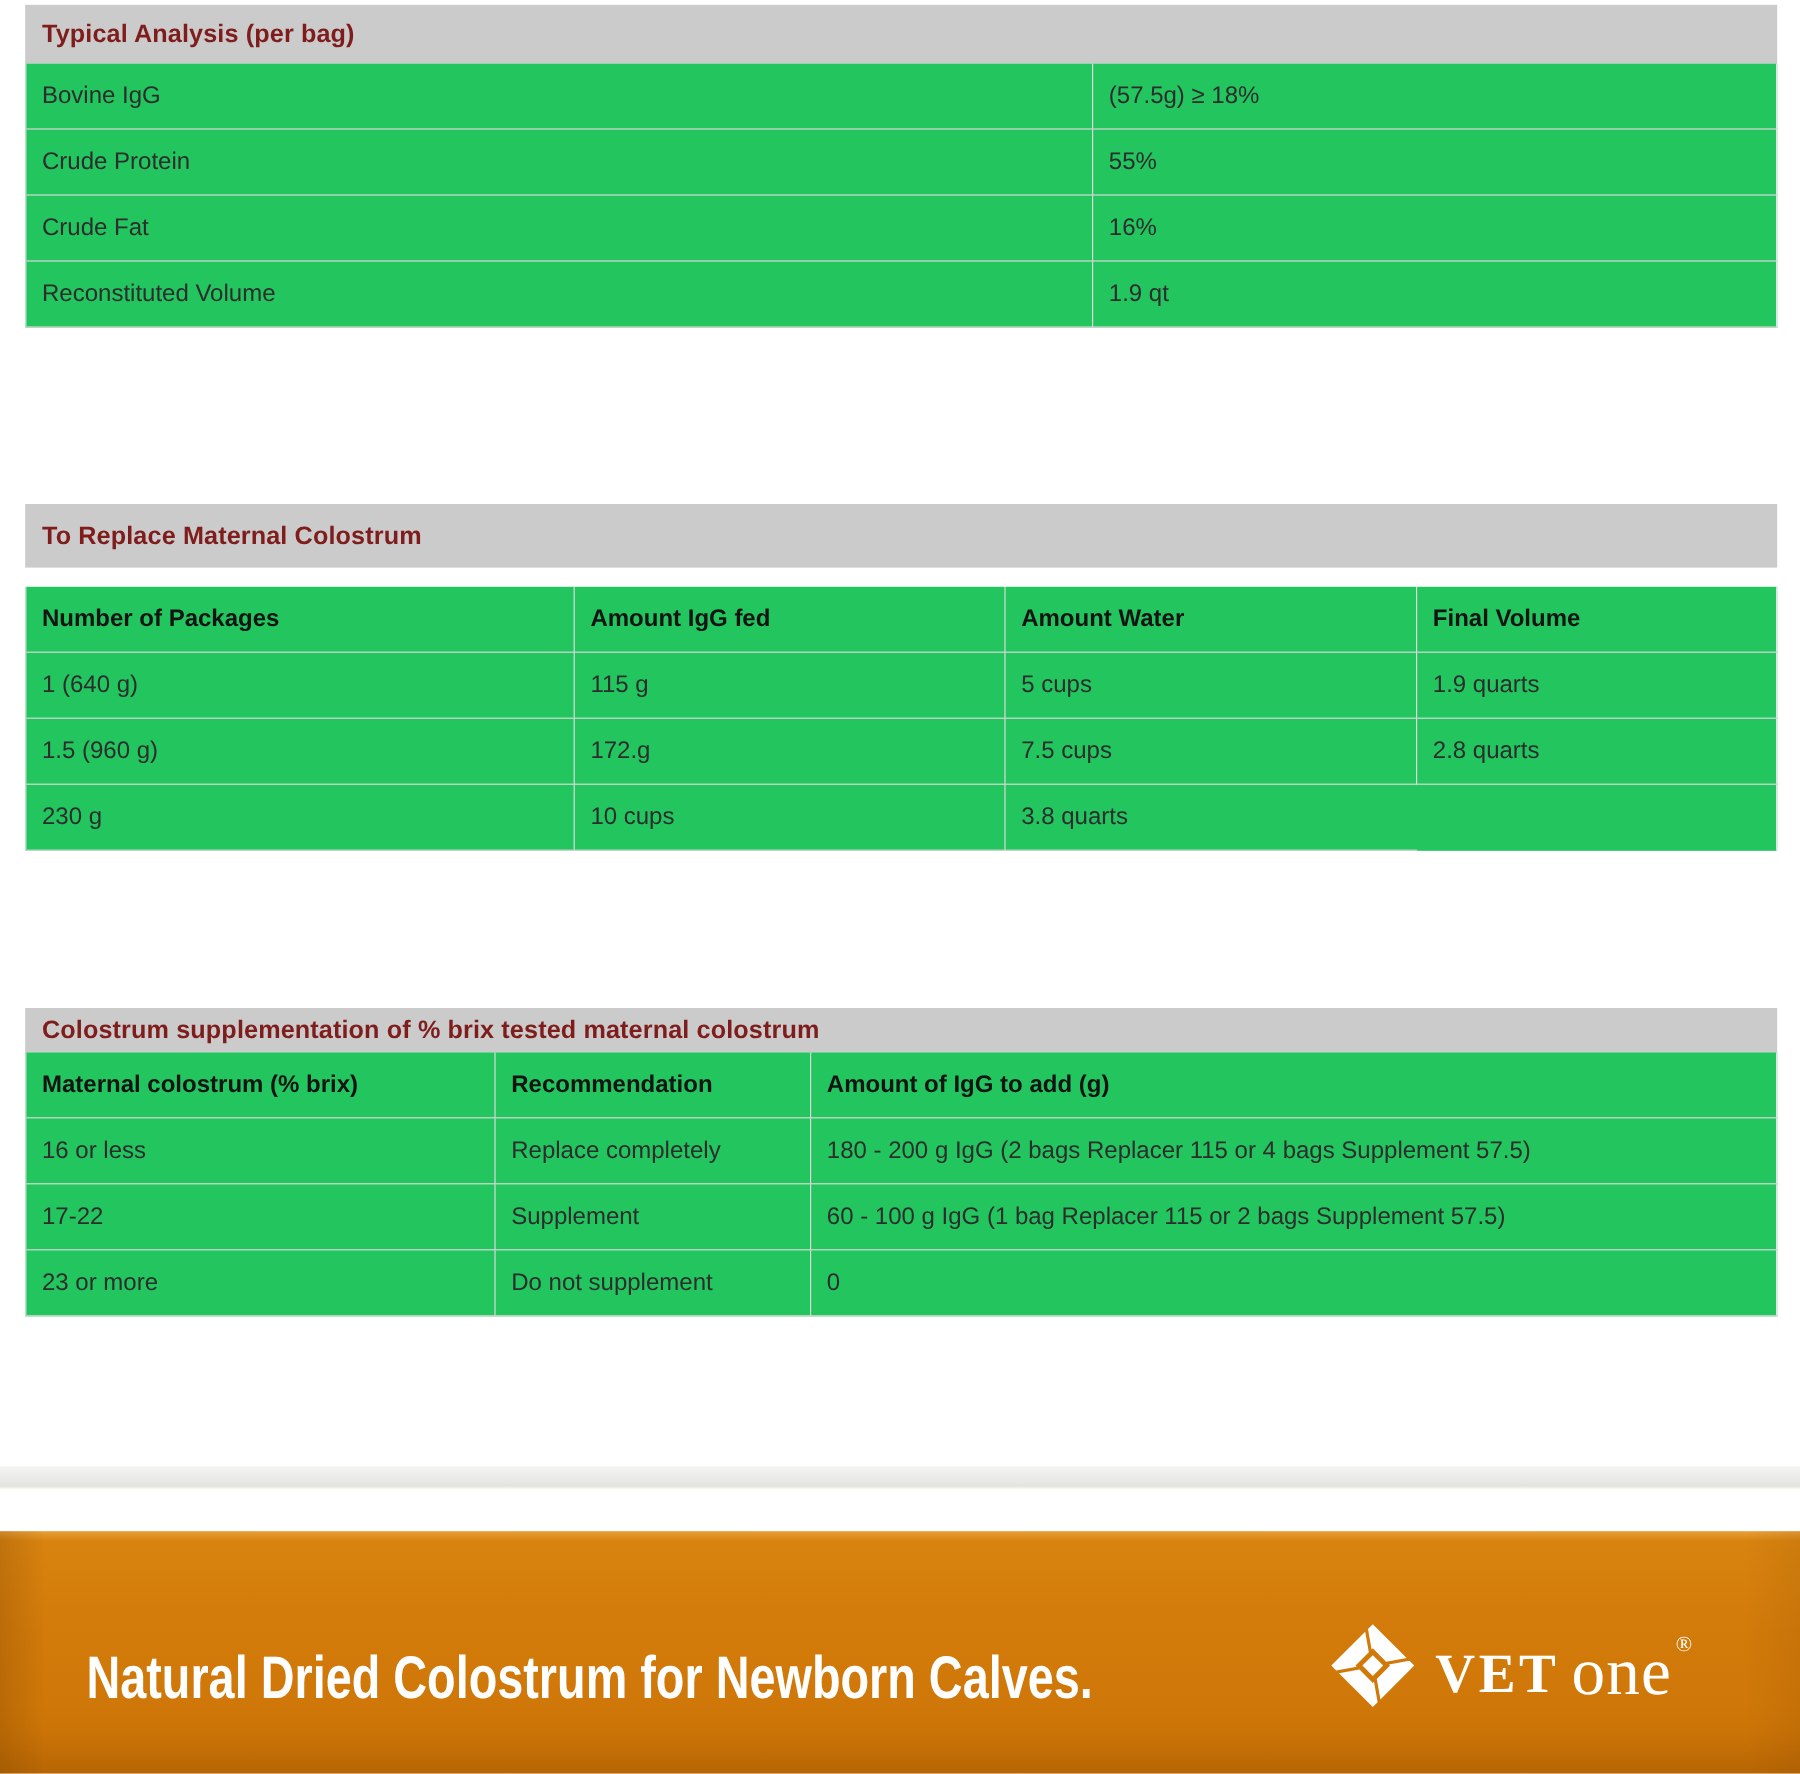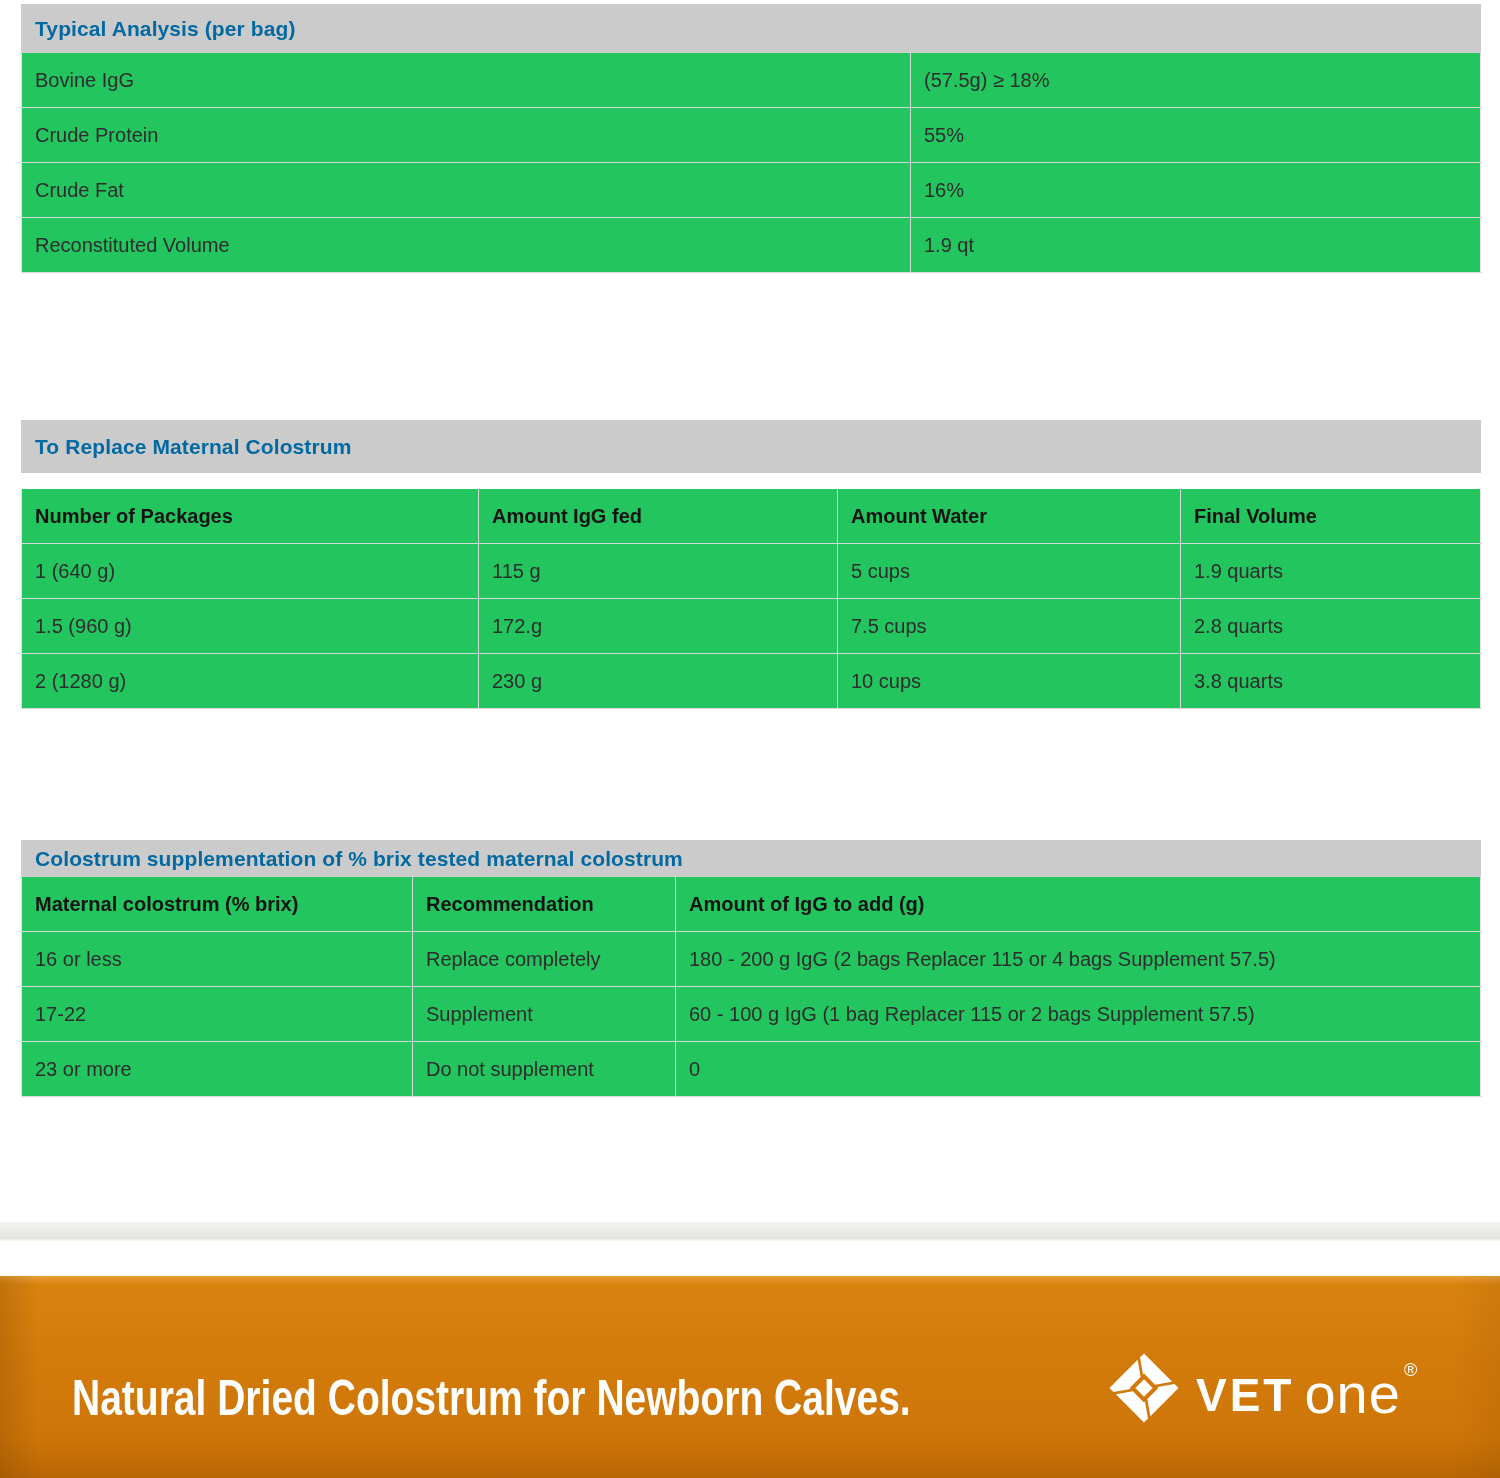--- a/index.html
+++ b/index.html
@@ -14,21 +14,21 @@
   
   .tbl { position: absolute; left: 21px; width: 1460px; }
   #t1 { top: 4px; }
   #t2 { top: 420px; }
   #t3 { top: 840px; }
 
   .bar {
     background: #cbcbcb;
     display: flex; align-items: center;
     padding-left: 14px;
-    font-size: 21px; font-weight: bold; color: #0369a1;
+    font-size: 21px; font-weight: bold; color: #7f1d1d;
     letter-spacing: 0.1px;
   }
   #t1 .bar { height: 49px; }
   #t2 .bar { height: 53px; }
   #t3 .bar { height: 37px; }
 
   .grid {
     display: grid;
     background: #22c55e;
     border-left: 1px solid #e2e2e2;
@@ -68,21 +68,21 @@
     background: linear-gradient(180deg, rgba(120,62,0,0) 0%, rgba(120,62,0,0.10) 60%, rgba(120,62,0,0.16) 100%);
   }
   .tagline {
     position: absolute; left: 72px; top: 97px;
     font-size: 50px; line-height: 50px; font-weight: bold; color: #ffffff;
     letter-spacing: 0px; white-space: nowrap;
     transform: scaleX(0.78); transform-origin: left top;
   }
   .brand {
     position: absolute; left: 1108px; top: 72px;
-    display: flex; align-items: center; height: 80px;
+    display: flex; align-items: center; height: 80px; font-family: Liberation Serif, serif;
   }
   .diamond { width: 72px; height: 72px; display: block; }
   .words { display: flex; align-items: baseline; margin-left: 16px; height: 80px; }
   .vet {
     font-size: 46px; font-weight: bold; color: #ffffff;
     letter-spacing: 3px; line-height: 80px;
     align-self: center; padding-top: 14px;
   }
   .one {
     font-size: 56px; font-weight: normal; color: #ffffff;
@@ -128,21 +128,20 @@
       <div class="cell">1 (640 g)</div>
       <div class="cell">115 g</div>
       <div class="cell">5 cups</div>
       <div class="cell lastcol">1.9 quarts</div>
 
       <div class="cell">1.5 (960 g)</div>
       <div class="cell">172.g</div>
       <div class="cell">7.5 cups</div>
       <div class="cell lastcol">2.8 quarts</div>
 
-      <div class="cell">2 (1280 g)</div>
       <div class="cell">230 g</div>
       <div class="cell">10 cups</div>
       <div class="cell lastcol">3.8 quarts</div>
     </div>
   </section>
 
   <section class="tbl" id="t3">
     <div class="bar">
       <span>Colostrum supplementation of % brix tested maternal colostrum</span>
     </div>

